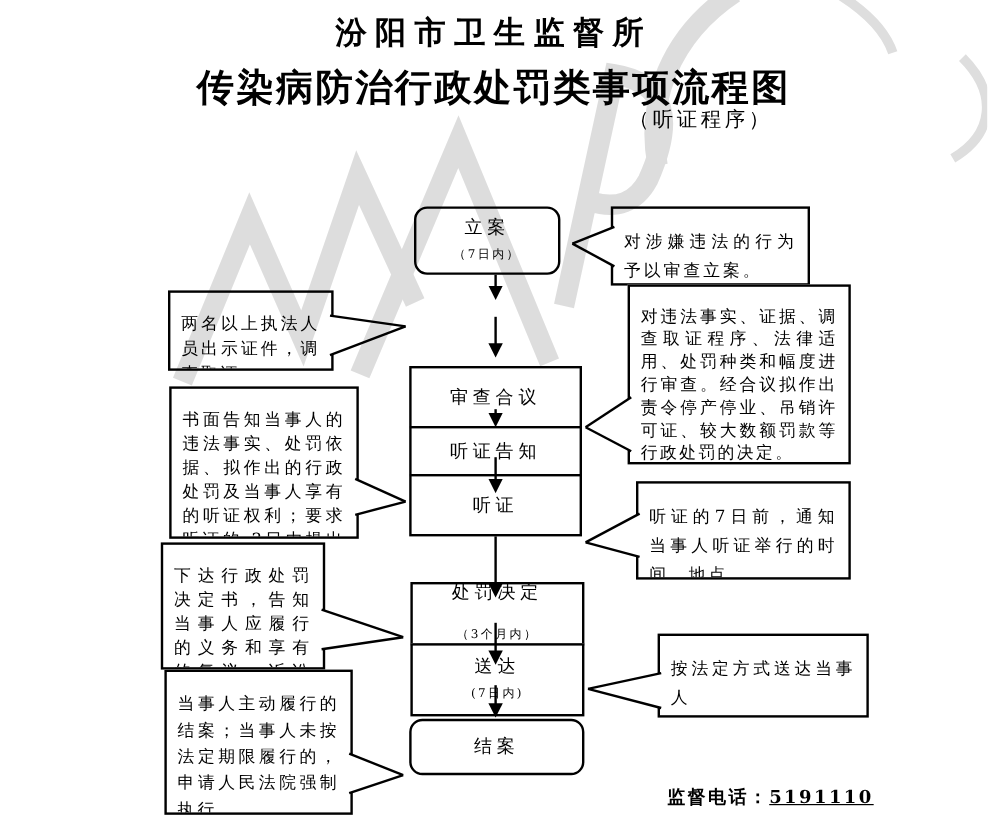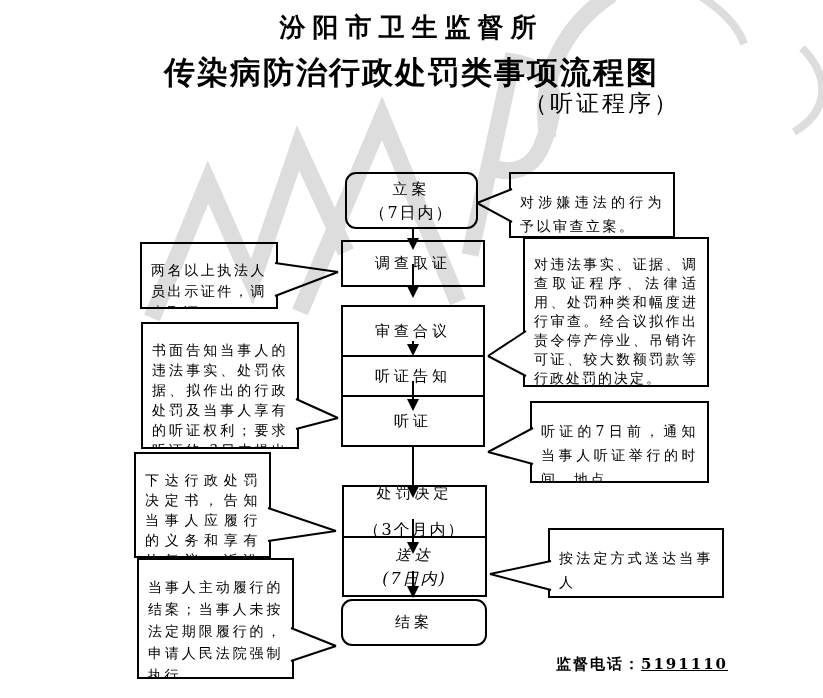--- a/index.html
+++ b/index.html
@@ -19,31 +19,31 @@
     font-family:"Liberation Sans","DejaVu Sans",sans-serif;
   }
   .title2{
     position:absolute;left:0;top:52px;width:100%;
     text-align:center;font-size:31px;font-weight:bold;
     letter-spacing:2px;
     font-family:"Liberation Sans","DejaVu Sans",sans-serif;
   }
   .subtitle{
     position:absolute;left:524px;top:88px;
-    font-size:23px;letter-spacing:3px;
+    font-size:17px;letter-spacing:3px;
   }
   
   .node{
     position:absolute;box-sizing:border-box;
     border:2px solid #000;background:#fff;
     display:flex;flex-direction:column;align-items:center;justify-content:center;
     text-align:center;font-size:15px;line-height:23px;
     letter-spacing:4px;z-index:2;
   }
-  .node .sub{font-size:16px;letter-spacing:2px;}
+  .node .sub{font-size:10px;letter-spacing:2px;}
   .rounded{border-radius:11px;}
   
   .callout{
     position:absolute;box-sizing:border-box;
     border:2px solid #000;background:#fff;
     padding:16px 9px;
     font-size:14px;line-height:20px;letter-spacing:2.5px;
     text-align:justify;overflow:hidden;z-index:2;
   }
   .co-r1{line-height:24px;}
@@ -65,47 +65,44 @@
 </style>
 </head>
 <body>
 
 <div class="page">
 
   <div class="title1">汾阳市卫生监督所</div>
   <div class="title2">传染病防治行政处罚类事项流程图</div>
   <div class="subtitle">（听证程序）</div>
 
-  <div class="node rounded" style="left:345px;top:172px;width:133px;height:57px;">
+  <div class="node rounded" style="left:345px;top:172px;width:122px;height:57px;">
     <span>立案</span>
     <span class="sub">（7日内）</span>
   </div>
 
-  <div class="node" style="left:341px;top:240px;width:144px;height:47px;">
-    <span>调查取证</span>
-  </div>
 
   <div class="node" style="left:341px;top:305px;width:144px;height:52px;">
     <span>审查合议</span>
   </div>
 
   <div class="node" style="left:341px;top:355px;width:144px;height:42px;">
     <span>听证告知</span>
   </div>
 
   <div class="node" style="left:341px;top:395px;width:144px;height:52px;">
     <span>听证</span>
   </div>
 
   <div class="node" style="left:342px;top:485px;width:145px;height:53px;gap:13px;">
     <span>处罚决定</span>
     <span class="sub">（3个月内）</span>
   </div>
 
-  <div class="node" style="left:342px;top:536px;width:145px;height:61px;font-style:italic;">
+  <div class="node" style="left:342px;top:536px;width:145px;height:61px;">
     <span>送达</span>
     <span class="sub">(7日内)</span>
   </div>
 
   <div class="node rounded" style="left:341px;top:599px;width:146px;height:47px;">
     <span>结案</span>
   </div>
 
   <div class="callout co-l1" style="left:140px;top:242px;width:138px;height:67px;">
     <span>两名以上执法人员出示证件，调查取证</span>

